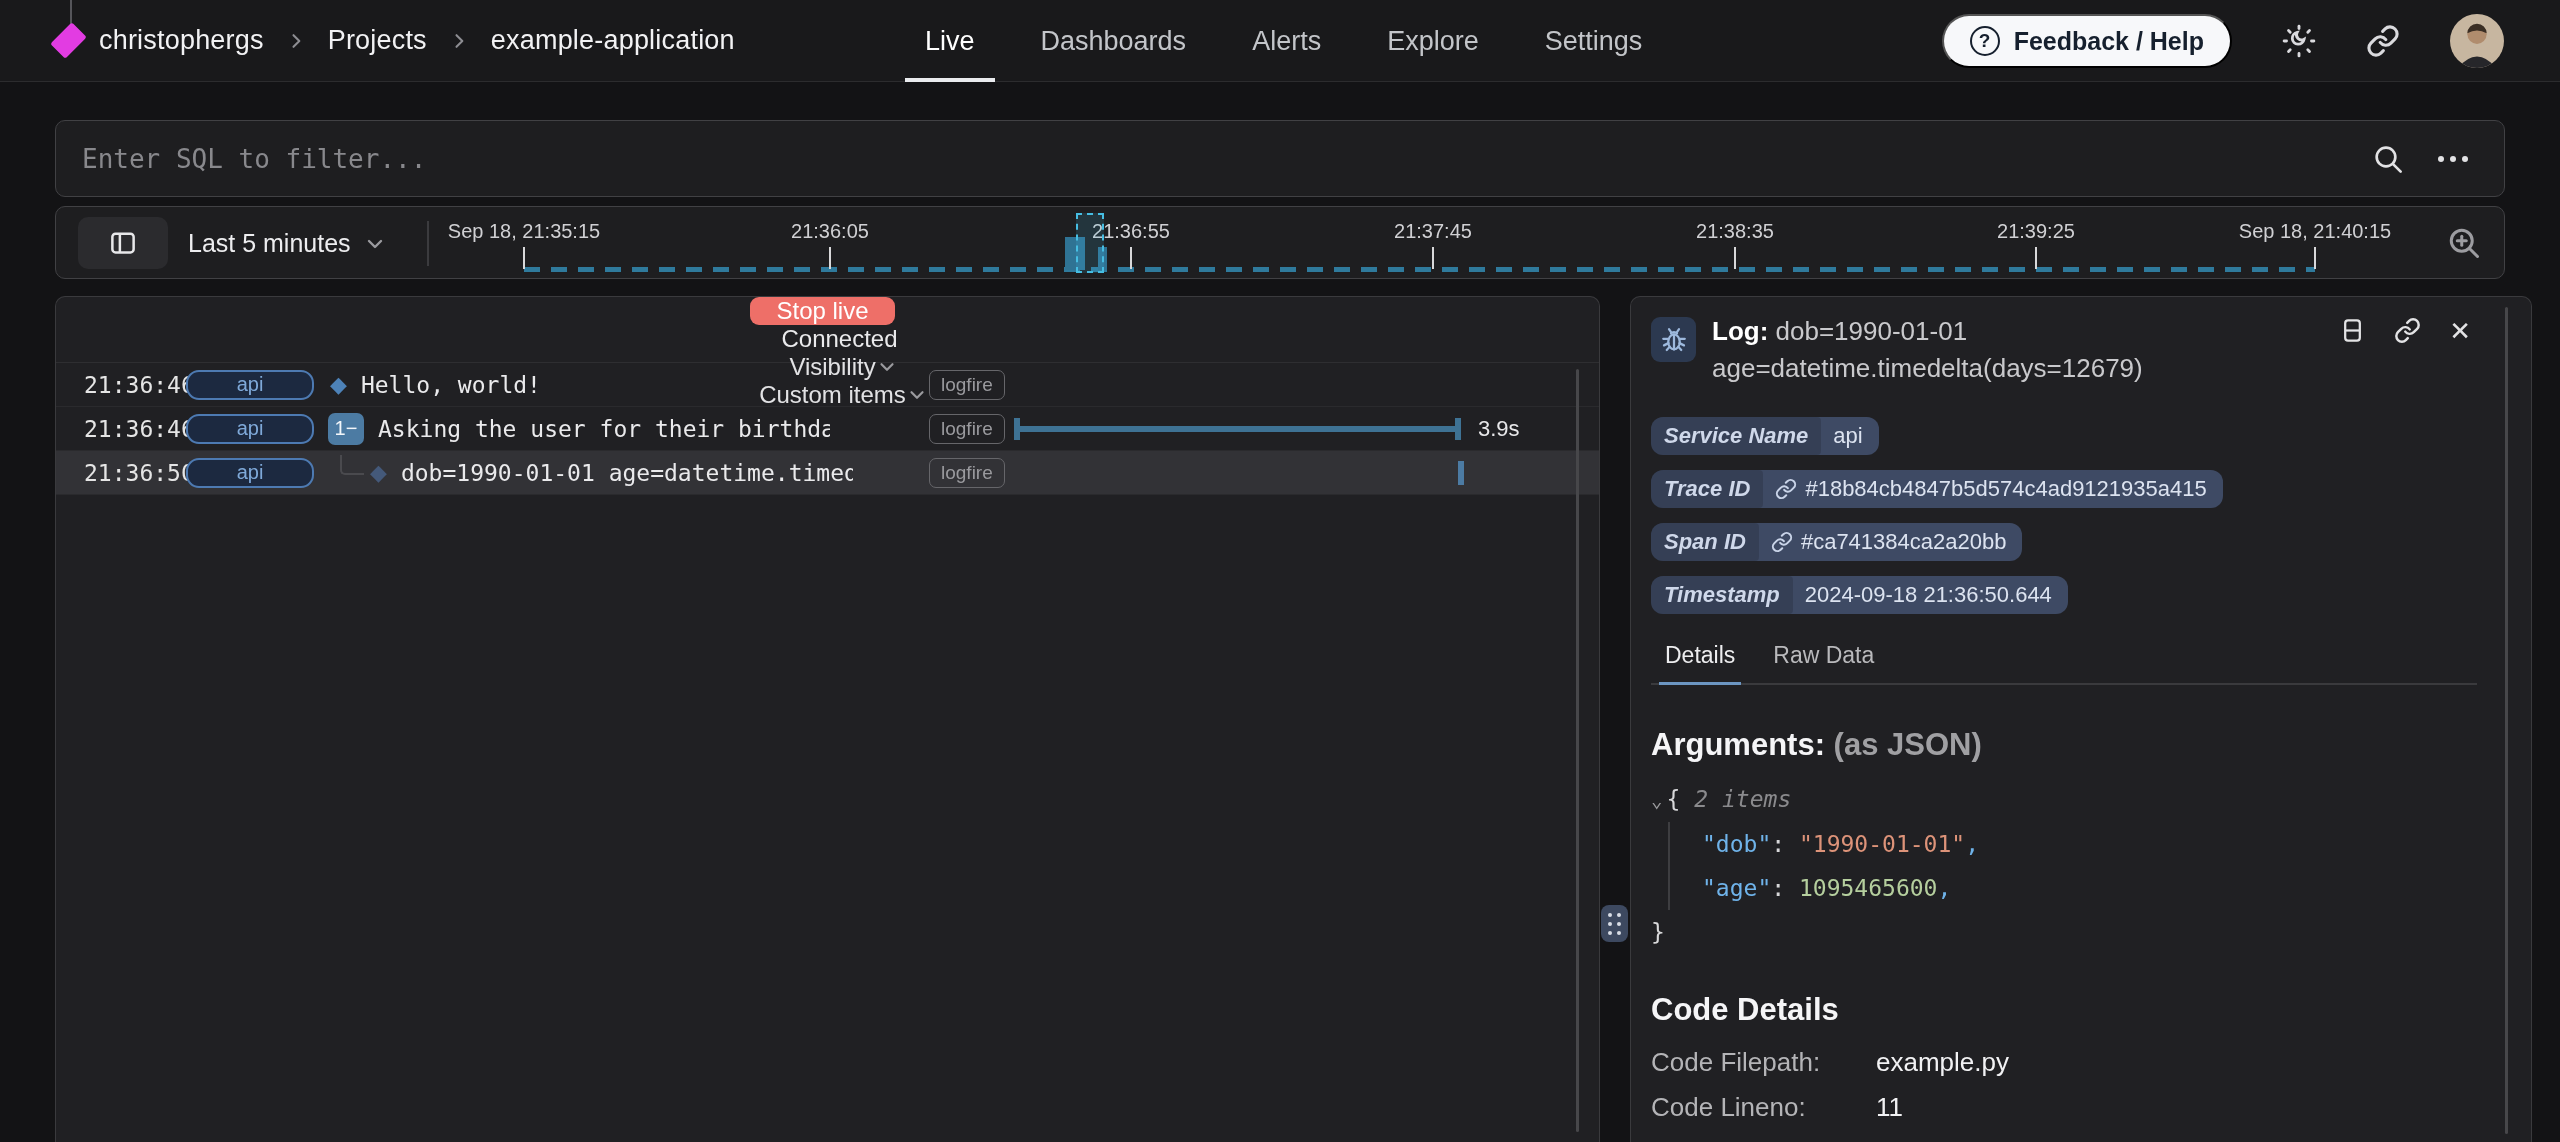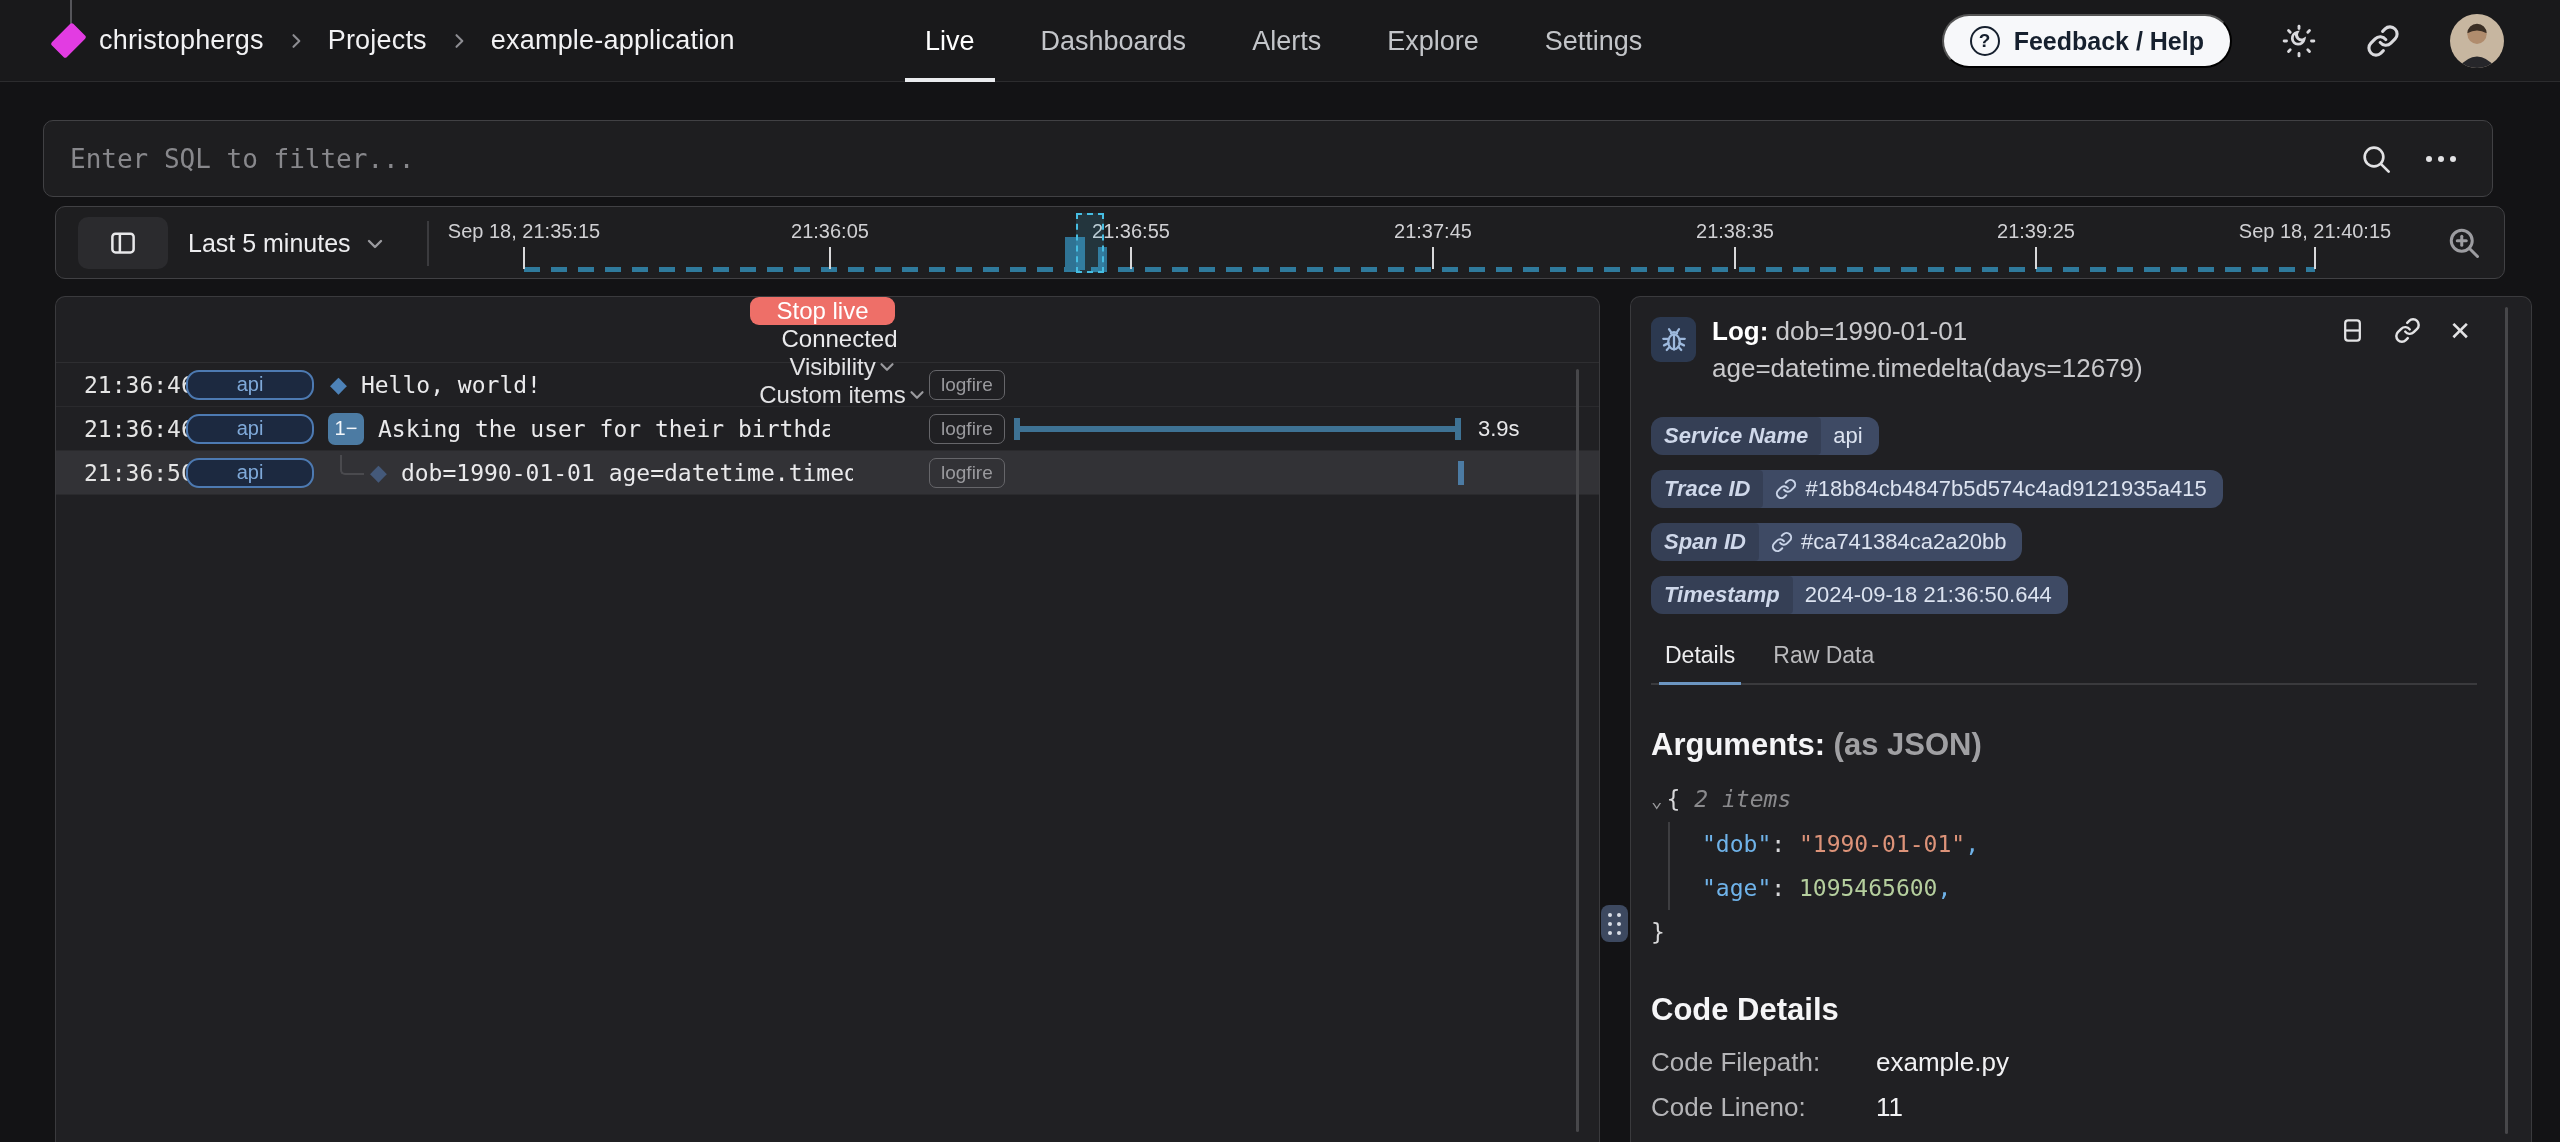--- a/index.html
+++ b/index.html
@@ -36,21 +36,21 @@
     font-size:25px; font-weight:600; cursor:pointer;
   }
   .q-circle{ width:30px; height:30px; border:2.5px solid #16202e; border-radius:50%;
     display:flex; align-items:center; justify-content:center; font-size:19px; font-weight:700; }
   .icon-btn{ width:34px; height:34px; color:#dadade; cursor:pointer; }
   .icon-btn svg{ width:100%; height:100%; }
   .avatar{ width:54px; height:54px; border-radius:50%; overflow:hidden; cursor:pointer; }
 
   
   .sql-bar{
-    position:absolute; left:43px; top:120px; width:2450px; height:77px;
+    position:absolute; left:55px; top:120px; width:2450px; height:77px;
     background:#1e1e20; border:1.5px solid #414144; border-radius:10px;
     display:flex; align-items:center;
   }
   .sql-input{
     flex:1; height:100%; background:transparent; border:none; outline:none;
     font-family:"DejaVu Sans Mono", monospace; font-size:26px; color:#e8e8ea; padding-left:26px;
   }
   .sql-input::placeholder{ color:#88888c; }
   .sql-search{ width:32px; height:32px; color:#e2e2e4; margin-right:34px; cursor:pointer; }
   .sql-search svg{ width:100%; height:100%; }

